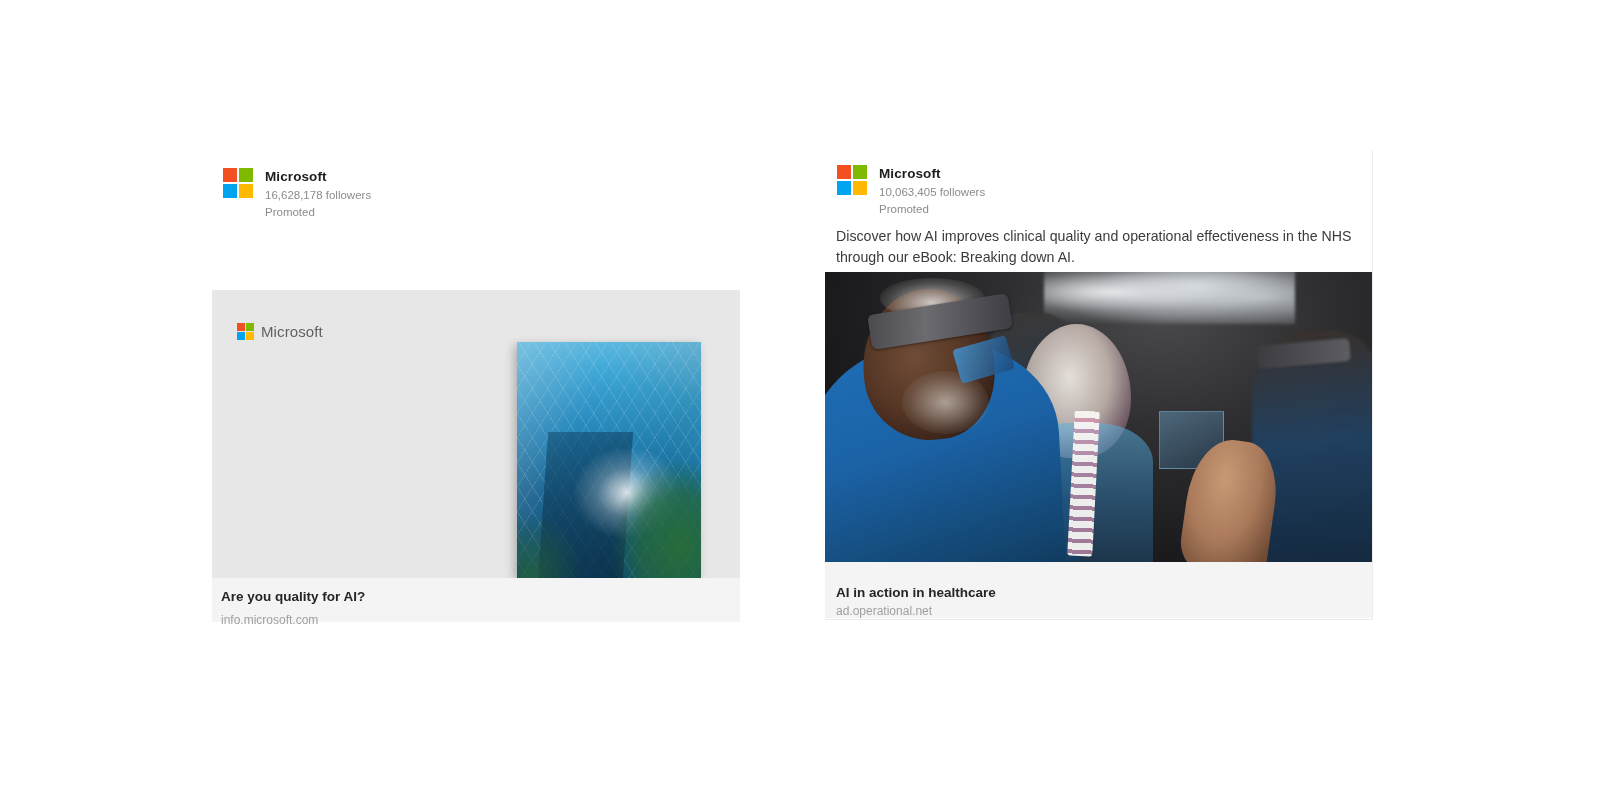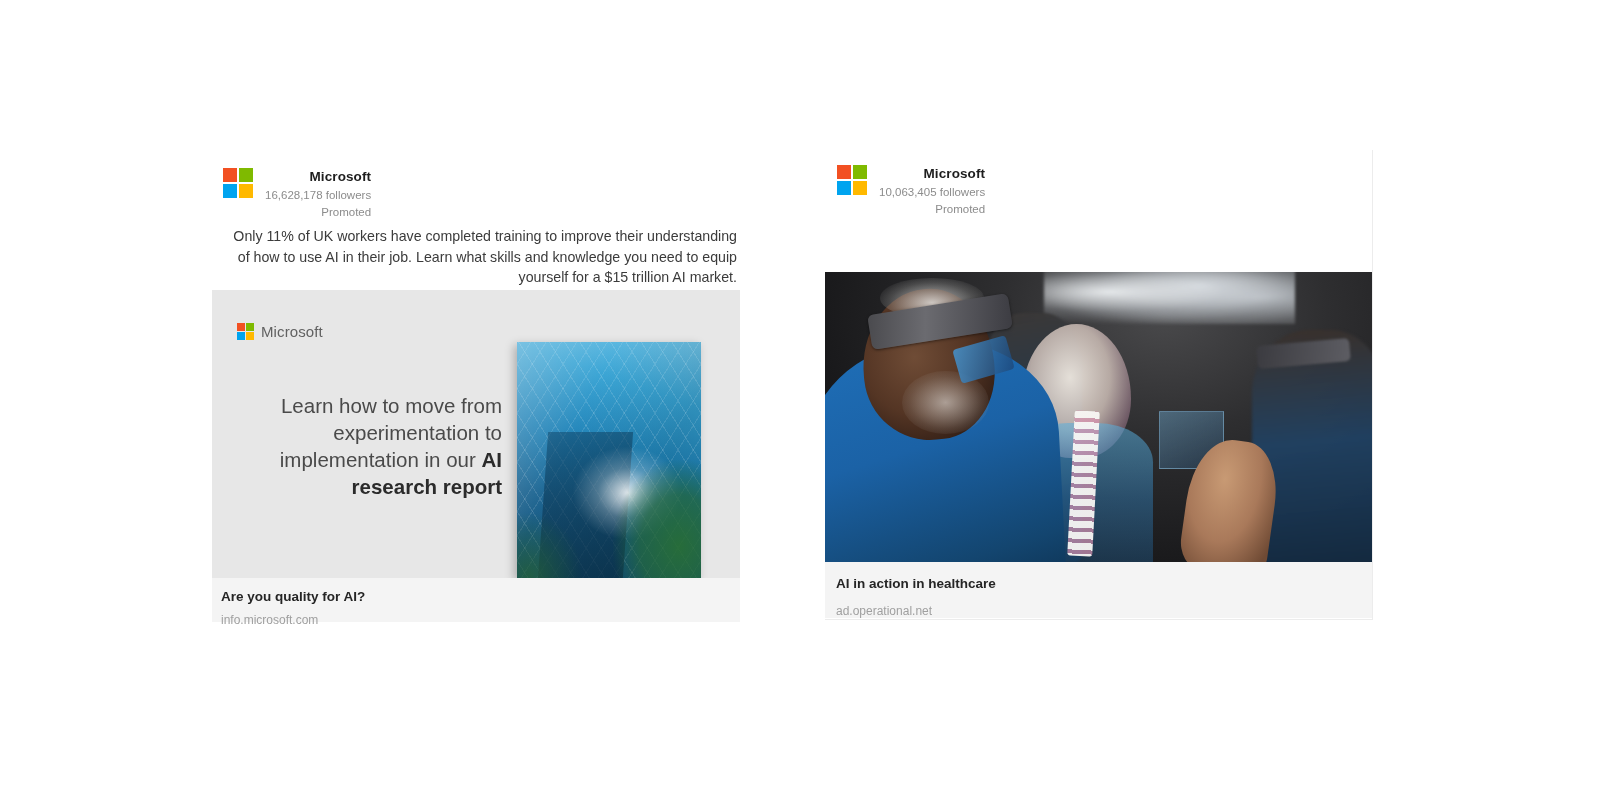--- a/index.html
+++ b/index.html
@@ -6,21 +6,21 @@
   * { box-sizing: border-box; margin: 0; padding: 0; }
   html, body {
     width: 1600px; height: 800px;
     background: #ffffff;
     font-family: "Liberation Sans", sans-serif;
     overflow: hidden;
   }
   .page { position: relative; width: 1600px; height: 800px; background:#fff; }
 
   
-  .ad-card { position: absolute; background:#ffffff;text-align:right; }
+  .ad-card { position: absolute; background:#ffffff; }
 
   .ad-header { display:flex; align-items:flex-start; gap:12px; padding: 0; }
 
   .ms-logo { display:grid; grid-template-columns:1fr 1fr; grid-template-rows:1fr 1fr; gap:2px; flex:0 0 auto; }
   .ms-logo i { display:block; }
 
   .actor-block { padding-top:1px; }
   .actor-name { font-size:13.5px; font-weight:bold; color:#1d1d1d; line-height:1.25; letter-spacing:0.1px; }
   .actor-followers { font-size:11.5px; color:#8c8c8c; line-height:1.45; margin-top:1px; }
   .actor-promoted { font-size:11.5px; color:#8c8c8c; line-height:1.45; }
@@ -188,21 +188,20 @@
         <i style="background:#00a4ef;"></i>
         <i style="background:#ffb900;"></i>
       </div>
       <div class="actor-block">
         <div class="actor-name">Microsoft</div>
         <div class="actor-followers">16,628,178 followers</div>
         <div class="actor-promoted">Promoted</div>
       </div>
     </div>
 
-    <div class="ad-commentary" style="position:absolute; left:9px; top:66px; width:516px;">Only 11% of UK workers have completed training to improve their understanding of how to use AI in their job. Learn what skills and knowledge you need to equip yourself for a $15 trillion AI market.</div>
 
     <div class="creative-1" style="left:0px; top:130px; width:528px; height:150px;">
     </div>
 
     <div class="creative-1" style="left:0px; top:130px; width:528px; height:155px;"></div>
 
     <div class="creative-1" style="left:0px; top:130px; width:528px; height:155px; background:#e7e7e7;"></div>
 
     <div class="creative-1" style="left:0px; top:130px; width:528px; height:155px;">
     </div>
@@ -219,23 +218,20 @@
           <i style="background:#00a4ef;"></i>
           <i style="background:#ffb900;"></i>
         </div>
         <span class="wordmark">Microsoft</span>
       </div>
     </div>
 
     <div style="position:absolute; left:0px; top:130px; width:528px; height:155px; background:#e7e7e7; z-index:1;"></div>
     <div style="position:absolute; left:0px; top:285px; width:528px; height:133px; background:#e7e7e7; z-index:1;"></div>
 
-    <div class="creative-headline" style="left:30px; top:232px; width:260px; z-index:3;">
-      <span>Learn how to move from experimentation to implementation in our </span><b>AI research report</b>
-    </div>
 
     <div class="ebook" style="left:305px; top:182px; width:184px; height:236px; z-index:3;">
       <div class="ebook-photo">
         <div class="ebook-glass"></div>
         <div class="ebook-tower"></div>
         <div class="ebook-sun"></div>
         <div class="ebook-foliage"></div>
         <div class="ebook-foliage2"></div>
       </div>
     </div>
@@ -255,20 +251,21 @@
         <i style="background:#00a4ef;"></i>
         <i style="background:#ffb900;"></i>
       </div>
       <div class="actor-block">
         <div class="actor-name">Microsoft</div>
         <div class="actor-followers">10,063,405 followers</div>
         <div class="actor-promoted">Promoted</div>
       </div>
     </div>
 
+    <div class="ad-commentary" style="position:absolute; left:11px; top:76px; width:524px;">Discover how AI improves clinical quality and operational effectiveness in the NHS through our eBook: Breaking down AI.</div>
 
     <div class="creative-2" style="left:0px; top:122px; width:547px; height:290px;">
       <div class="ph-bg"></div>
       <div class="ph-lights"></div>
       <div class="ph-person3"></div>
       <div class="ph-person3-visor"></div>
       <div class="ph-person2"></div>
       <div class="ph-holo-head"></div>
       <div class="ph-holo-body"></div>
       <div class="ph-spine"></div>
@@ -276,18 +273,18 @@
       <div class="ph-hand"></div>
       <div class="ph-surgeon"></div>
       <div class="ph-head"></div>
       <div class="ph-beard"></div>
       <div class="ph-hair"></div>
       <div class="ph-visor"></div>
       <div class="ph-visor-lens"></div>
     </div>
 
     <div class="ad-footer" style="left:0px; top:412px; width:547px; height:56px;">
-      <div class="footer-title" style="position:absolute; left:11px; top:13px;">AI in action in healthcare</div>
+      <div class="footer-title" style="position:absolute; left:11px; top:22px;">AI in action in healthcare</div>
       <div class="footer-url" style="position:absolute; left:11px; top:36px;">ad.operational.net</div>
     </div>
   </div>
 
 </div>
 
 </body></html>

